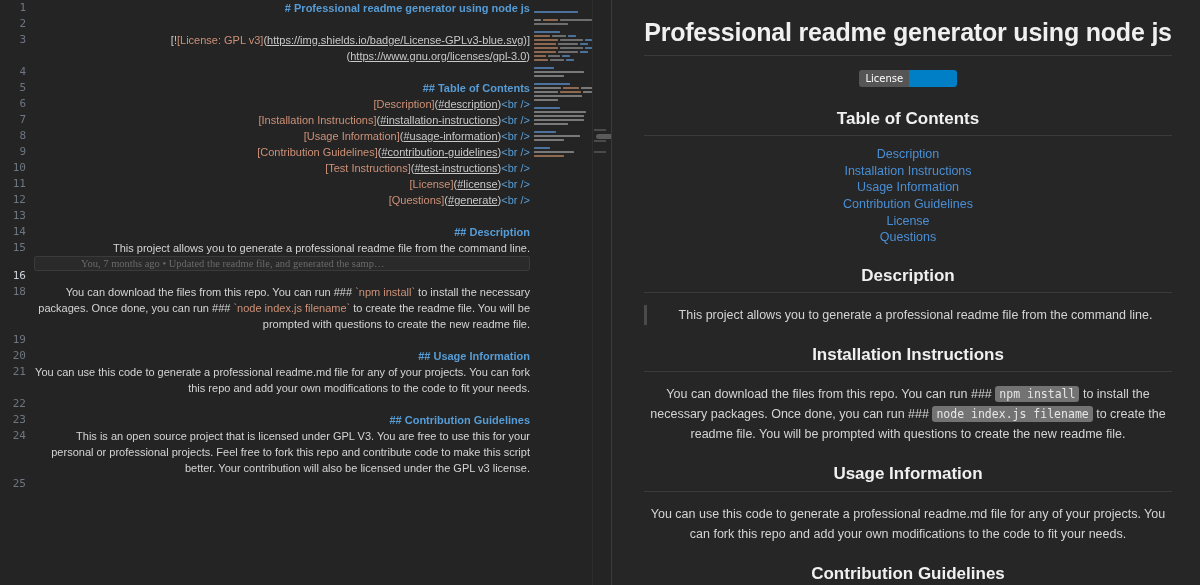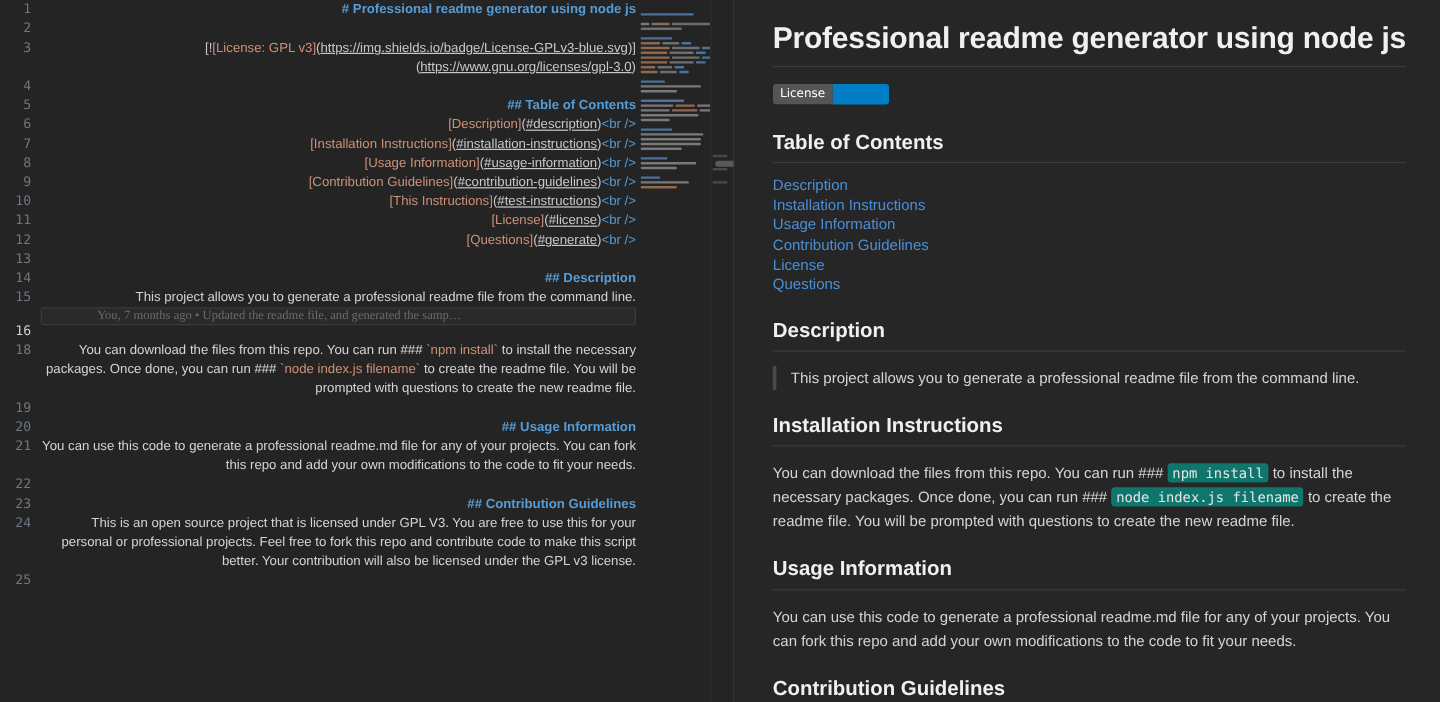--- a/index.html
+++ b/index.html
@@ -137,20 +137,21 @@
 
   
   .preview-pane {
     position: relative;
     flex: 1 1 auto;
     height: 585px;
     background: #262626;
     overflow: hidden;
     padding: 14px 28px 0 32px;
     color: #dcdcdc;
+    text-align: center;
   }
   .pv-h1 {
     font-size: 25px;
     font-weight: bold;
     color: #f0f0f0;
     letter-spacing: -0.2px;
     margin: 4px 0 8px 0;
     padding-bottom: 8px;
     border-bottom: 1px solid #3b3b3b;
     line-height: 1.15;
@@ -198,21 +199,21 @@
     padding-left: 12px;
     margin: 12px 0 0 0;
   }
   .pv-p {
     font-size: 12.5px;
     line-height: 20px;
     color: #d4d4d4;
     margin: 12px 0 0 0;
   }
   code.inline {
-    background: #0f766e;
+    background: #737373;
     color: #e6e6e6;
     border-radius: 3px;
     padding: 1px 4px;
     font-family: "DejaVu Sans Mono", monospace;
     font-size: 11.5px;
   }
 </style>
 </head>
 <body>
 
@@ -251,21 +252,21 @@
         <div class="code-line">
           <div class="ln">8</div>
           <div class="code-text"><span class="tok-link-text">[Usage Information]</span><span class="tok-punct">(</span><span class="tok-url">#usage-information</span><span class="tok-punct">)</span><span class="tok-tag">&lt;br /&gt;</span></div>
         </div>
         <div class="code-line">
           <div class="ln">9</div>
           <div class="code-text"><span class="tok-link-text">[Contribution Guidelines]</span><span class="tok-punct">(</span><span class="tok-url">#contribution-guidelines</span><span class="tok-punct">)</span><span class="tok-tag">&lt;br /&gt;</span></div>
         </div>
         <div class="code-line">
           <div class="ln">10</div>
-          <div class="code-text"><span class="tok-link-text">[This Instructions]</span><span class="tok-punct">(</span><span class="tok-url">#test-instructions</span><span class="tok-punct">)</span><span class="tok-tag">&lt;br /&gt;</span></div>
+          <div class="code-text"><span class="tok-link-text">[Test Instructions]</span><span class="tok-punct">(</span><span class="tok-url">#test-instructions</span><span class="tok-punct">)</span><span class="tok-tag">&lt;br /&gt;</span></div>
         </div>
         <div class="code-line">
           <div class="ln">11</div>
           <div class="code-text"><span class="tok-link-text">[License]</span><span class="tok-punct">(</span><span class="tok-url">#license</span><span class="tok-punct">)</span><span class="tok-tag">&lt;br /&gt;</span></div>
         </div>
         <div class="code-line">
           <div class="ln">12</div>
           <div class="code-text"><span class="tok-link-text">[Questions]</span><span class="tok-punct">(</span><span class="tok-url">#generate</span><span class="tok-punct">)</span><span class="tok-tag">&lt;br /&gt;</span></div>
         </div>
         <div class="code-line">

